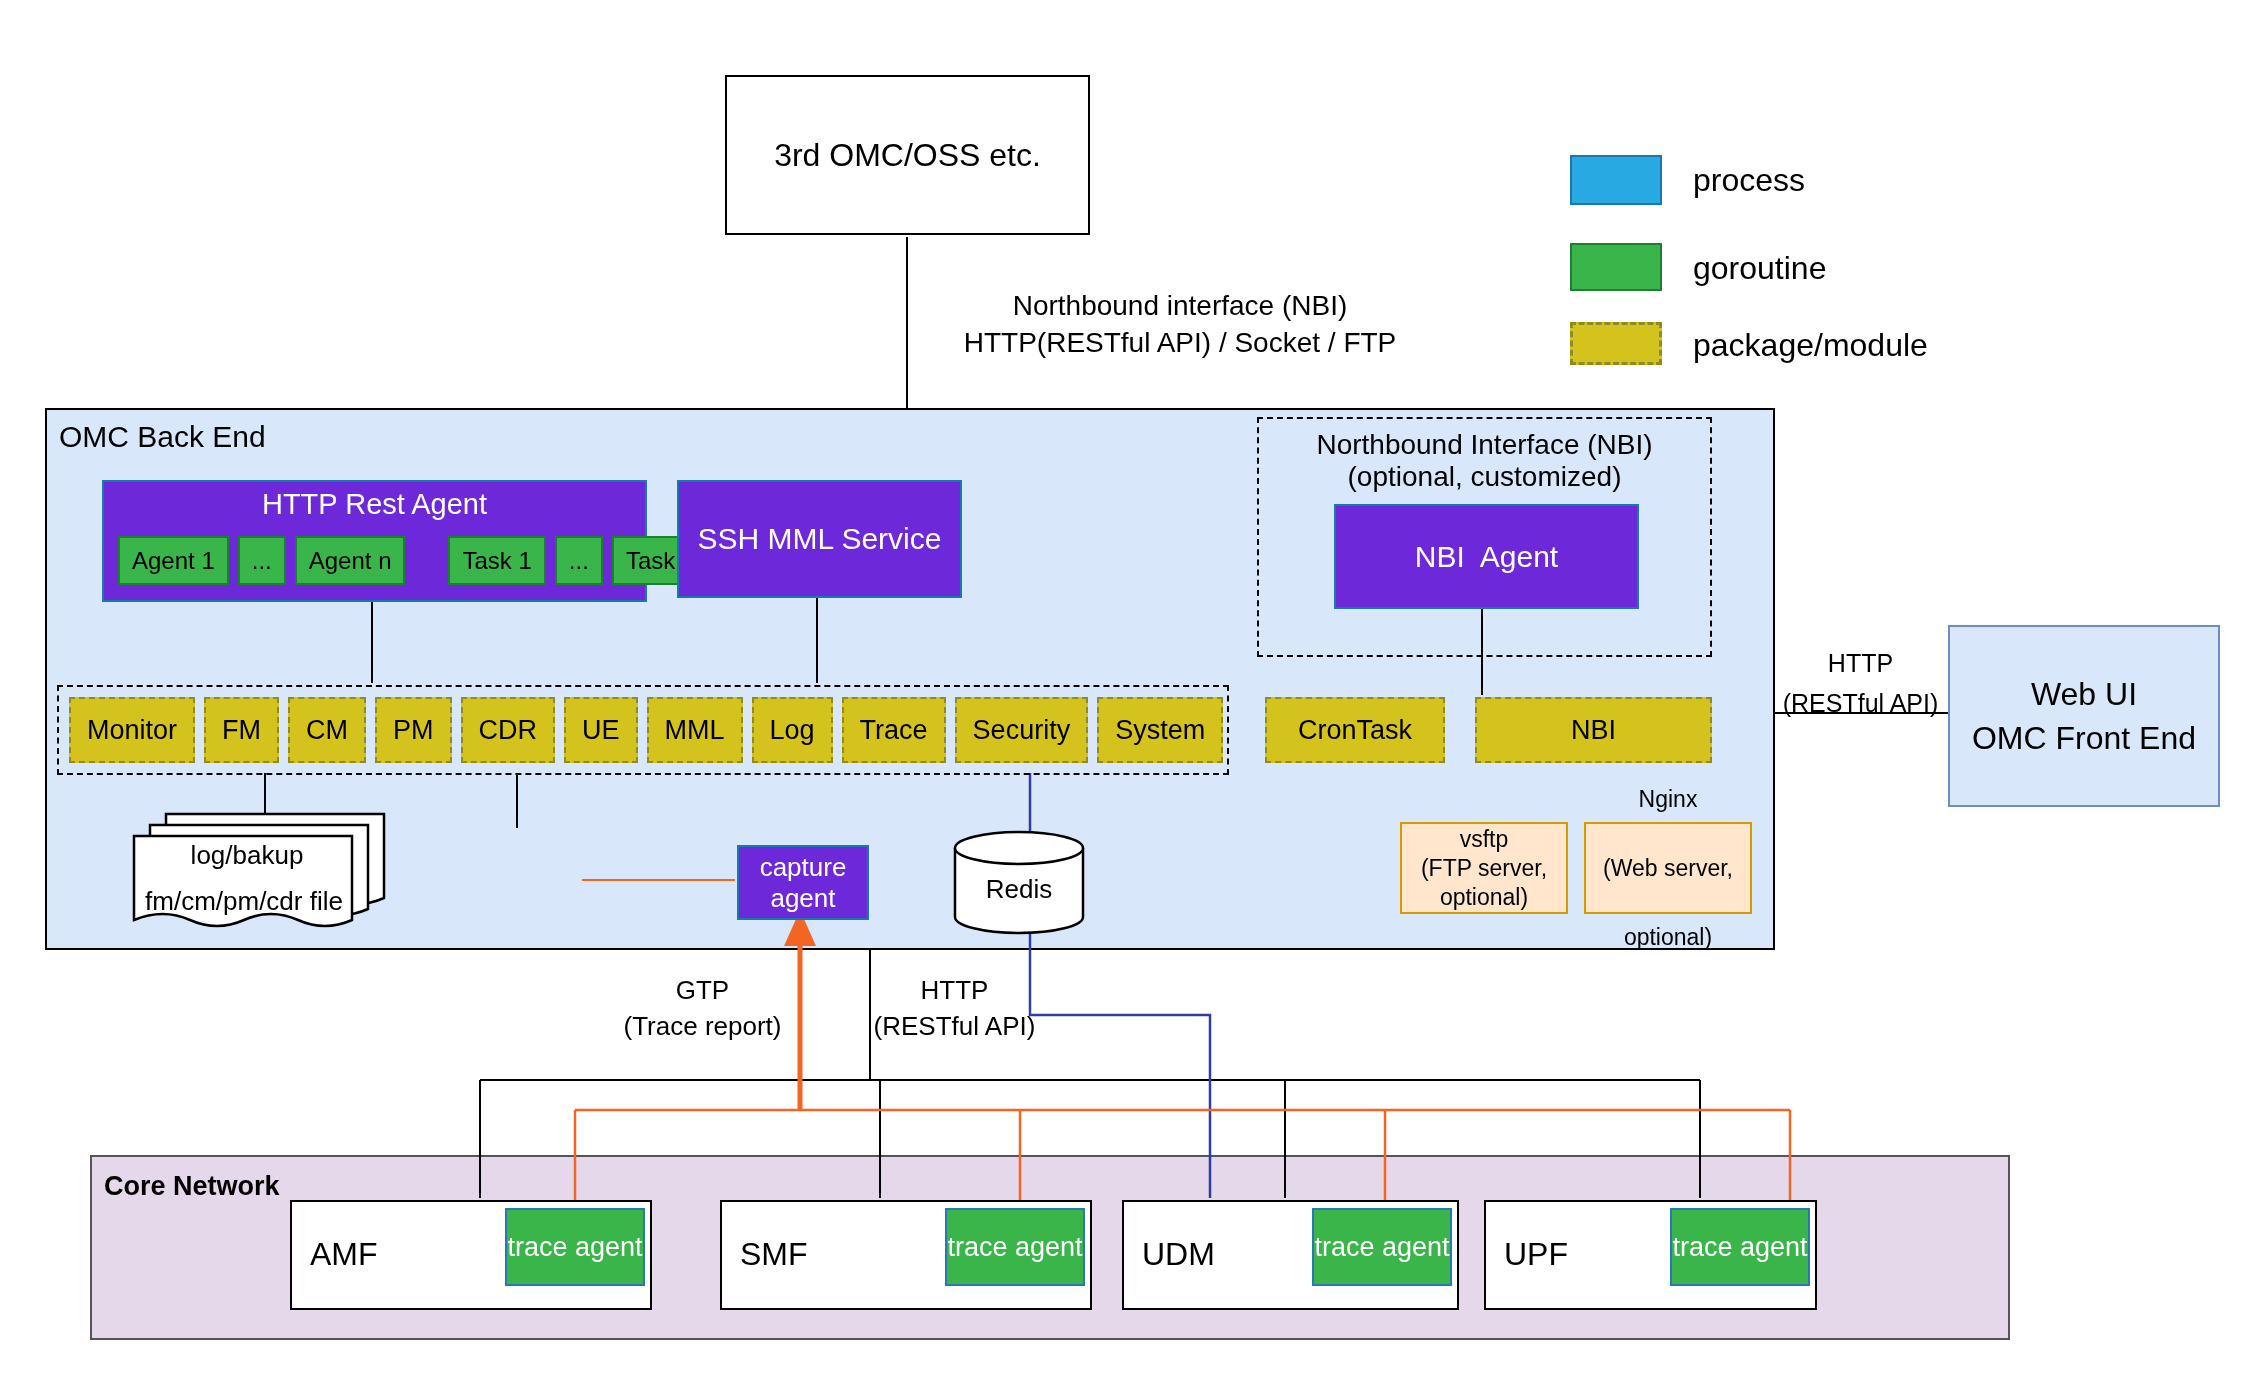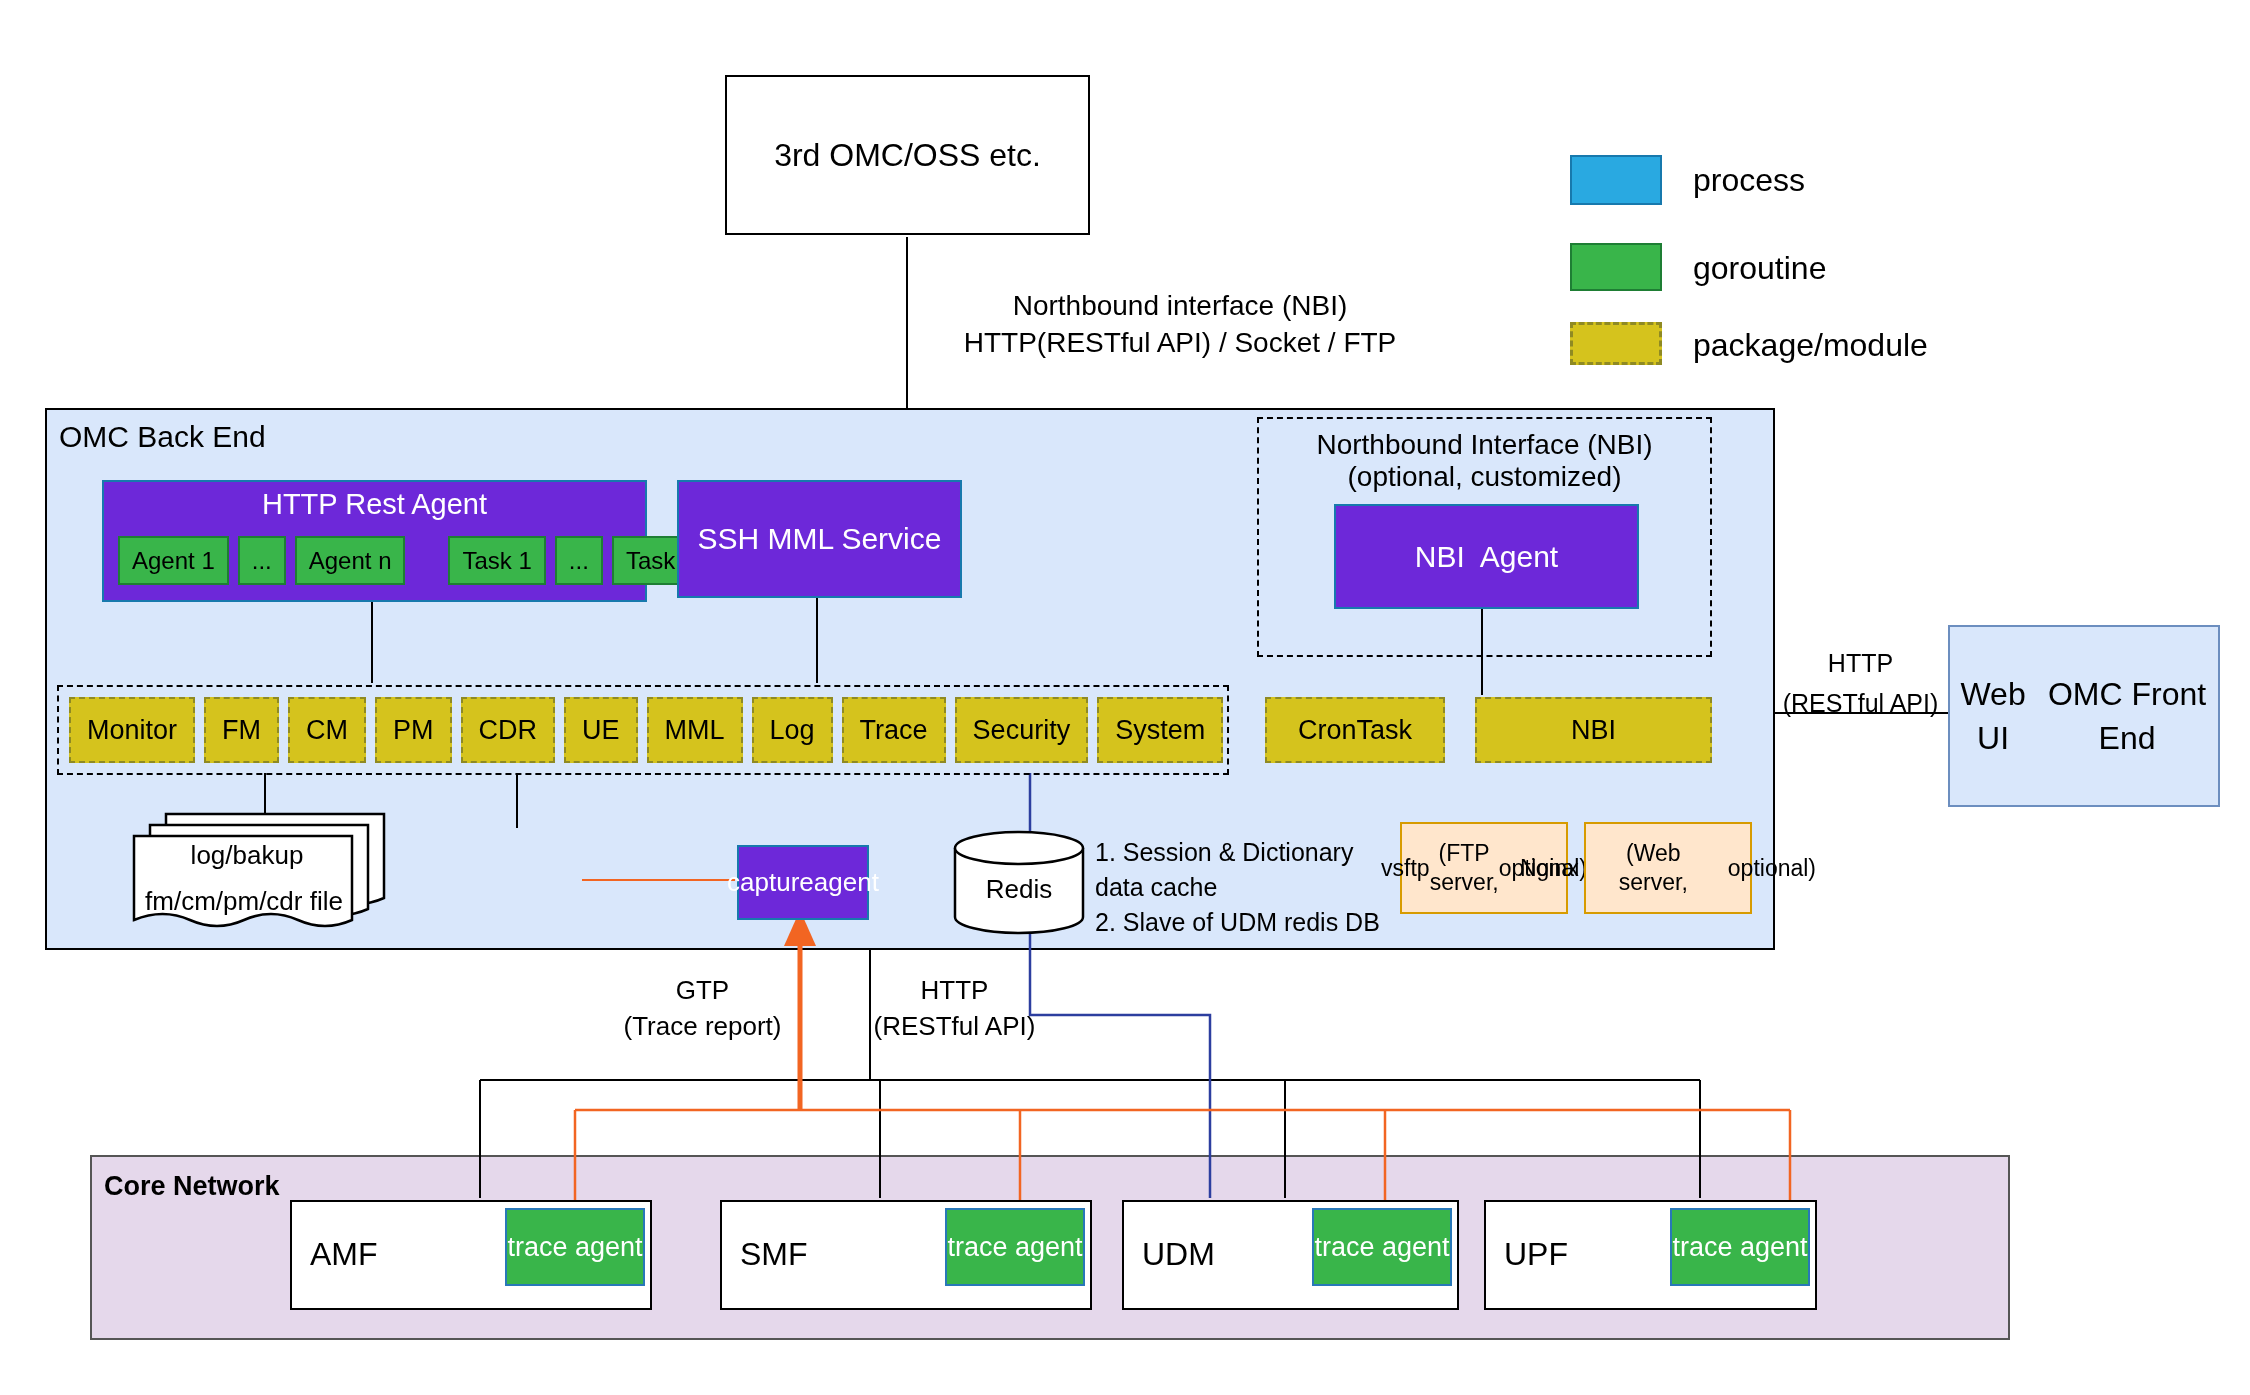--- a/index.html
+++ b/index.html
@@ -4,21 +4,21 @@
 <style>
   html,body { margin:0; padding:0; background:#fff; }
   .stage {
     position:relative; width:2250px; height:1395px; background:#ffffff;
     font-family:"Liberation Sans", sans-serif; color:#000; overflow:hidden;
   }
   .abs { position:absolute; box-sizing:border-box; }
   .node { position:absolute; box-sizing:border-box; z-index:2; }
   .lbl  { position:absolute; box-sizing:border-box; z-index:2; }
   .center { display:flex; align-items:center; justify-content:center; text-align:center; }
-  .col { display:flex; align-items:center; justify-content:center; text-align:center; }
+  .col { display:flex; flex-direction:column; align-items:center; justify-content:center; text-align:center; }
 
   .wires { position:absolute; left:0; top:0; z-index:1; pointer-events:none; }
 
   .container-backend { background:#d9e7fb; border:2px solid #000; }
   .container-core    { background:#e5d8eb; border:2px solid #555; }
   .white-box { background:#fff; border:2px solid #000; }
   .proc { background:#6d28d9; border:2px solid #1779ad; color:#fff; }
   .gor-white { background:#39b54a; border:2px solid #2878b8; color:#fff; }
   .pkg  { background:#d5c31d; border:2px dashed #8f8a23; color:#000; }
   .dashed-frame { border:2px dashed #000; background:transparent; }
@@ -102,25 +102,20 @@
     </div>
 
     <div class="node" style="left:903px; top:420px; width:138px; height:105px;">
       <svg width="138" height="105" viewBox="0 0 138 105">
         <path d="M5,18 L5,87 A64 16 0 0 0 133,87 L133,18" fill="#ffffff" stroke="#000" stroke-width="2.5"></path>
         <ellipse cx="69" cy="18" rx="64" ry="16" fill="#ffffff" stroke="#000" stroke-width="2.5"></ellipse>
       </svg>
       <div class="lbl center" style="left:0; top:44px; width:138px; font-size:26px;">Redis</div>
     </div>
 
-    <div class="node" style="left:1048px; top:425px; width:330px;">
-      <div class="note-line">1. Session &amp; Dictionary</div>
-      <div class="note-line">data cache</div>
-      <div class="note-line">2. Slave of UDM redis DB</div>
-    </div>
 
     <div class="node optional-box col small-lines" style="left:1353px; top:412px; width:168px; height:92px;">
       <span>vsftp</span>
       <span>(FTP server,</span>
       <span>optional)</span>
     </div>
 
     <div class="node optional-box col small-lines" style="left:1537px; top:412px; width:168px; height:92px;gap:40px;">
       <span>Nginx</span>
       <span>(Web server,</span>

